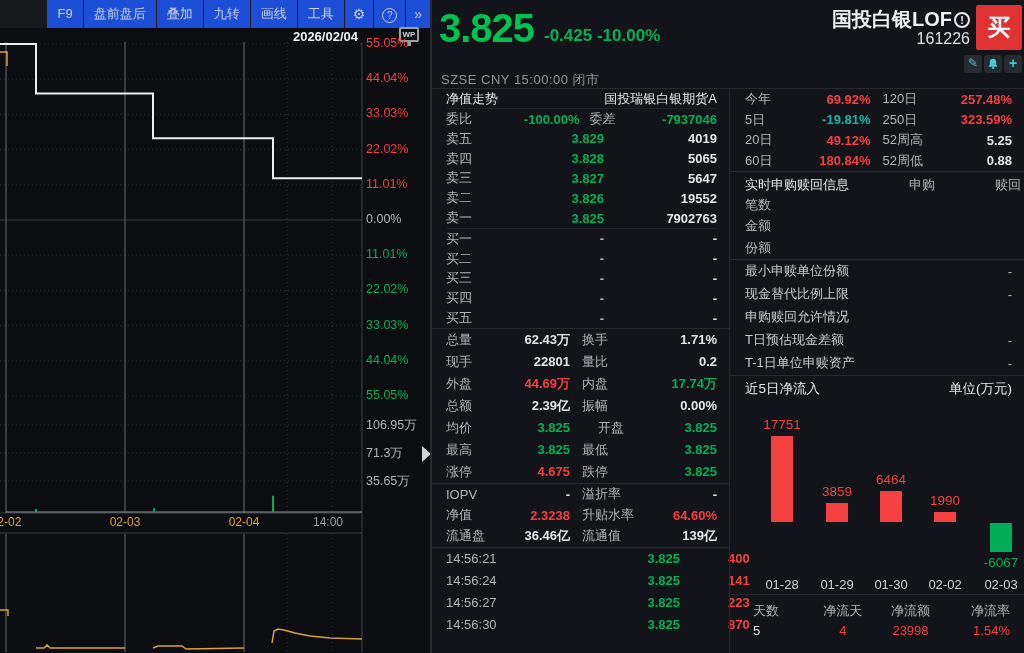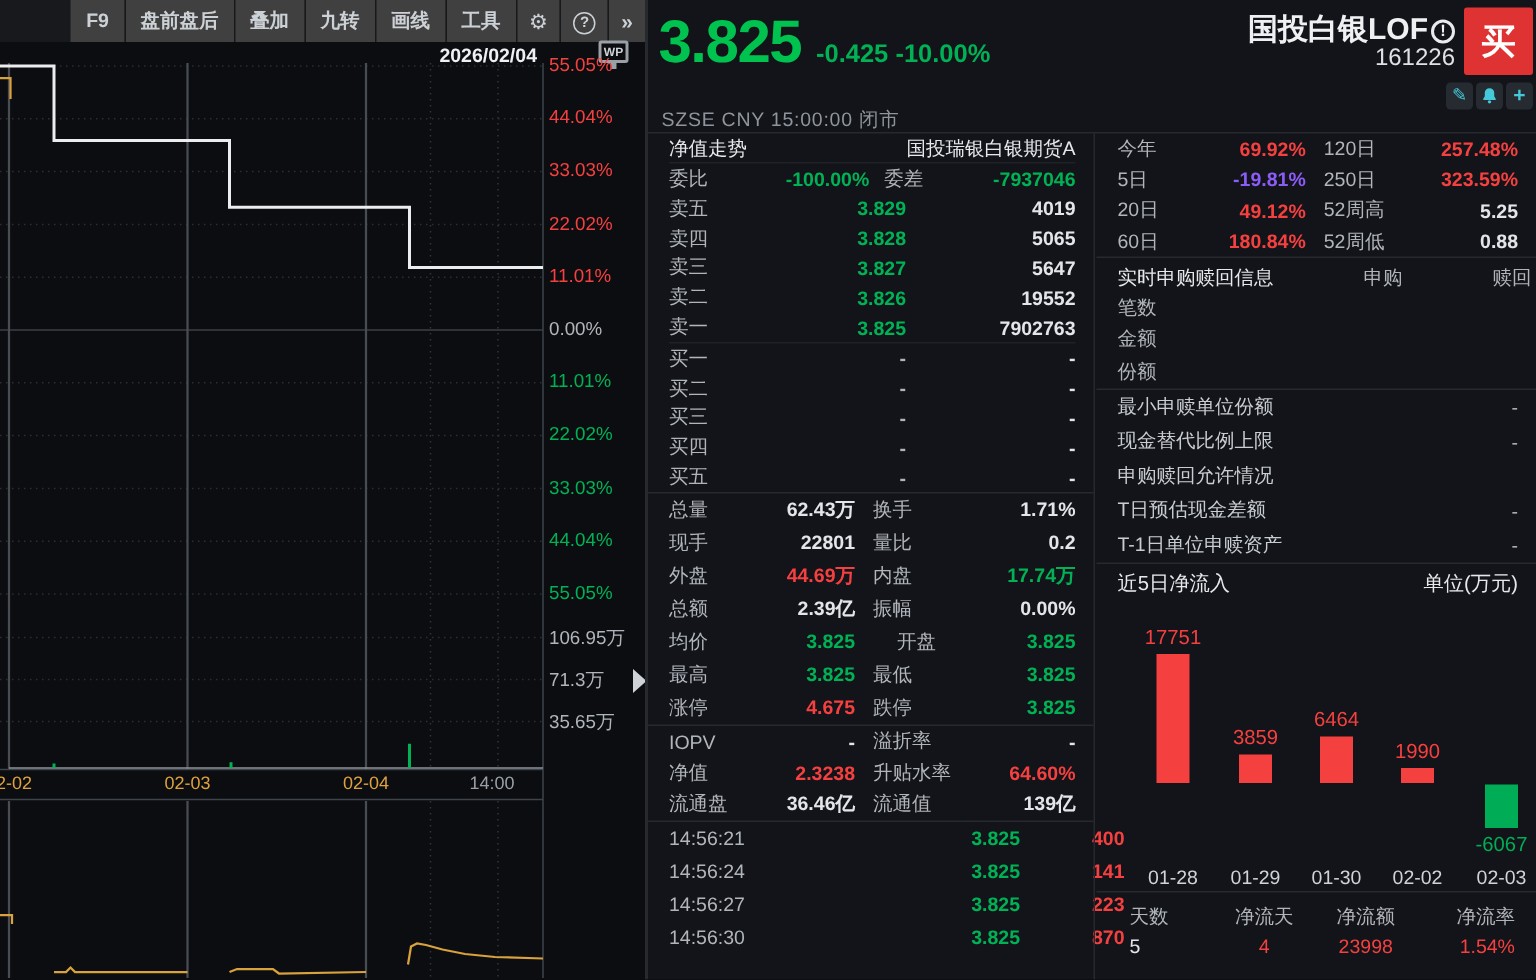--- a/index.html
+++ b/index.html
@@ -4,22 +4,22 @@
 <style>
   * { margin:0; padding:0; box-sizing:border-box; }
   html,body { width:1024px; height:653px; overflow:hidden; background:#0b0d10;
     font-family:"Liberation Sans","DejaVu Sans",sans-serif; }
   #app { position:relative; width:1024px; height:653px; background:#0b0d10; color:#e3e5e8; }
 
   
   #left { position:absolute; left:0; top:0; width:430px; height:653px; background:#0b0d10; }
   #toolbar { position:absolute; left:0; top:0; width:430px; height:28px; background:#17191d;
     display:flex; justify-content:flex-end; align-items:stretch; }
-  .tbtn { background:#404040; color:#ccd1d6; font-size:13px; line-height:28px; padding:0 10px;
-    border-left:1px solid #17191d; white-space:nowrap; cursor:default;font-weight:bold; }
+  .tbtn { background:#1d4ed8; color:#ccd1d6; font-size:13px; line-height:28px; padding:0 10px;
+    border-left:1px solid #17191d; white-space:nowrap; cursor:default; }
   .tbtn.icon { font-size:14px; padding:0 8px; }
   .qcircle { display:inline-block; width:15px; height:15px; border:1px solid #ccd1d6; border-radius:50%;
     font-size:10px; line-height:14px; text-align:center; vertical-align:middle; }
   #chart-date { position:absolute; right:72px; top:29px; font-size:13px; font-weight:bold; color:#eef0f2; }
   #wp-badge { position:absolute; left:399px; top:27px; width:20px; height:15px; border:2px solid #9aa0a6;
     border-radius:2px; color:#cfd3d8; font-size:8px; font-weight:bold; text-align:center; line-height:11px; }
   #wp-badge:after { content:""; position:absolute; left:6px; top:13px; width:4px; height:4px; background:#9aa0a6; }
   #left-svg { position:absolute; left:0; top:0; }
   .axlabel { position:absolute; left:366px; width:62px; font-size:12.5px; }
   .tlabel { position:absolute; top:515px; width:60px; text-align:center; font-size:12px; }
@@ -346,21 +346,21 @@
     <div id="rightcol">
       <div class="sec" id="sec-perf">
           <div class="row perfrow">
             <span class="lab">今年</span>
             <span class="v r" style="color: rgb(245, 64, 64);">69.92%</span>
             <span class="lab" style="padding-left: 12px;">120日</span>
             <span class="v r" style="color: rgb(245, 64, 64);">257.48%</span>
           </div>
           <div class="row perfrow">
             <span class="lab">5日</span>
-            <span class="v r" style="color: #8b5cf6;">-19.81%</span>
+            <span class="v r" style="color: #14b8a6;">-19.81%</span>
             <span class="lab" style="padding-left: 12px;">250日</span>
             <span class="v r" style="color: rgb(245, 64, 64);">323.59%</span>
           </div>
           <div class="row perfrow">
             <span class="lab">20日</span>
             <span class="v r" style="color: rgb(245, 64, 64);">49.12%</span>
             <span class="lab" style="padding-left: 12px;">52周高</span>
             <span class="v r" style="color: rgb(227, 229, 232);">5.25</span>
           </div>
           <div class="row perfrow">

